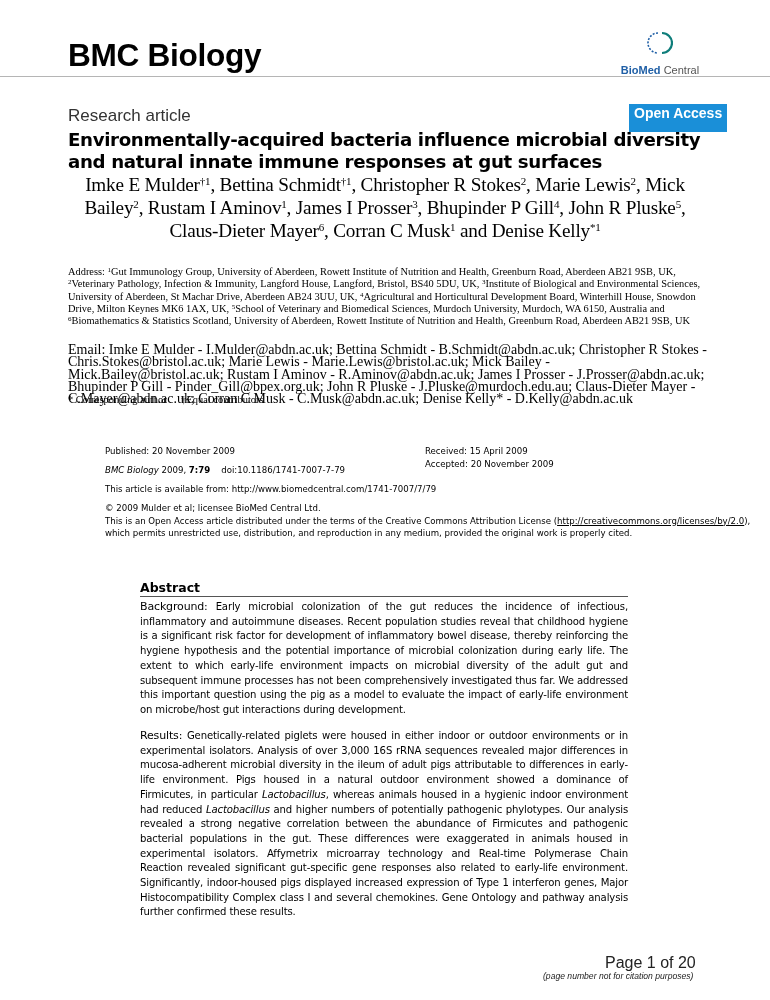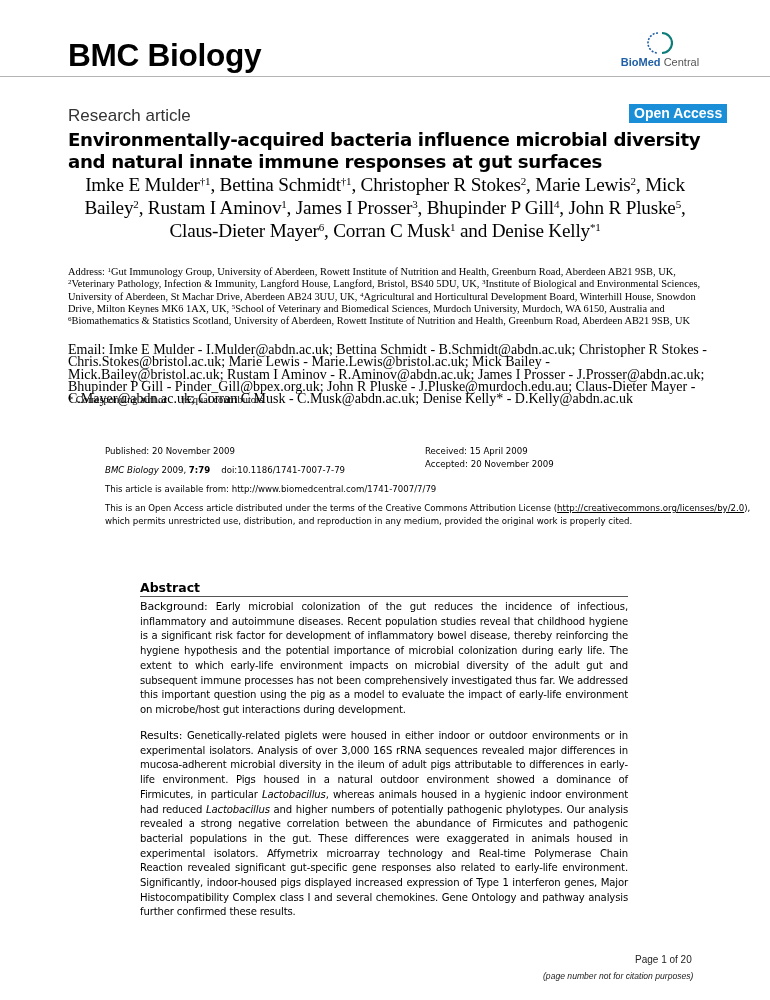--- a/index.html
+++ b/index.html
@@ -2,27 +2,27 @@
 <html><head>
   <meta charset="utf-8">
   <style>
     html, body { margin:0; padding:0; background:#ffffff; }
     body { width:770px; height:1000px; position:relative; overflow:hidden; color:#000; font-family:"Liberation Sans", sans-serif; }
     .abs { position:absolute; }
 
     .journal-title { left:68px; top:38px; font-family:"Liberation Sans", sans-serif; font-weight:bold; font-size:31px; letter-spacing:-0.3px; transform:scaleX(1.02); transform-origin:left; }
     .logo { left:610px; top:30px; width:100px; text-align:center; }
     .logo svg { display:block; margin:0 auto; }
-    .logo-text { font-size:11px; color:#1f5fa6; margin-top:0px; }
+    .logo-text { font-size:11px; color:#1f5fa6; margin-top:8px; }
     .logo-text b { font-weight:bold; }
     .logo-text span.c { color:#555; font-weight:normal; }
     .top-rule { left:0; top:76px; width:770px; height:1px; background:#b5b5b5; }
 
     .article-type { left:68px; top:106px; font-size:17px; color:#333; }
-    .open-access { left:629px; top:104px; background:#1a8fd8; color:#fff; font-weight:bold; font-size:14px; padding:1px 5px 2px 5px; }
+    .open-access { left:629px; top:104px; background:#1a8fd8; color:#fff; font-weight:bold; font-size:14px; padding:1px 5px 11px 5px; }
 
     .title { left:68px; top:129px; width:640px; font-family:"DejaVu Sans", sans-serif; font-weight:bold; font-size:18.2px; line-height:22px; letter-spacing:-0.35px; }
     .authors { left:60px; top:173px; width:650px; font-family:"Liberation Serif", serif; font-size:19.2px; line-height:23px; letter-spacing:-0.2px;text-align:center; }
     .authors sup { font-size:11px; vertical-align:6px; line-height:0; }
 
     .address { left:68px; top:266px; width:640px; font-family:"Liberation Serif", serif; font-size:10.4px; line-height:12.3px; }
     .address sup, .email sup { font-size:7px; vertical-align:3px; line-height:0; }
     .email { left:68px; top:344px; width:640px; font-family:Liberation Serif, serif; font-size:14px; line-height:12.3px; }
     .footnote { left:68px; top:394px; font-family:"Liberation Serif", serif; font-size:10.4px; }
     .footnote span { margin-right:12px;margin-top:28px; }
@@ -37,21 +37,21 @@
     .copyright { left:68px; top:502px; width:660px; line-height:12.5px; }
     .license-link { text-decoration:underline; color:#000;margin-top:28px; }
 
     .abstract-head { left:140px; top:580px; font-family:"DejaVu Sans", sans-serif; font-weight:bold; font-size:12.5px; }
     .abstract-rule { left:140px; top:596px; width:488px; height:1px; background:#555; }
     .abstract-para { left:140px; width:488px; font-family:"DejaVu Sans", sans-serif; font-size:10.1px; line-height:14.7px; text-align:justify; letter-spacing:-0.15px; }
     .abstract-para b { font-weight:normal; font-size:11px; }
     .bg { top:600px; }
     .res { top:729px; }
 
-    .page-num { left:605px; top:954px; font-family:"Liberation Sans", sans-serif; font-size:10px; color:#222;margin-left:30px; }
+    .page-num { left:605px; top:954px; font-family:"Liberation Sans", sans-serif; font-size:16px; color:#222; }
     .page-note { left:543px; top:971px; font-family:"Liberation Sans", sans-serif; font-style:italic; font-size:8.6px; color:#222; }
   </style>
 </head>
 <body>
 
 <div class="abs journal-title">BMC Biology</div>
 
 <div class="abs logo">
   <svg width="26" height="26" viewBox="0 0 26 26">
     <path d="M11 3 A10 10 0 0 0 11 23" fill="none" stroke="#1f5fa6" stroke-width="1.6" stroke-dasharray="2 1.5"></path>
@@ -76,20 +76,21 @@
 </div>
 
 <div class="abs pubinfo published">Published: 20 November 2009</div>
 <div class="abs pubinfo received">Received: 15 April 2009</div>
 <div class="abs pubinfo accepted">Accepted: 20 November 2009</div>
 <div class="abs pubinfo citation">
   <i>BMC Biology</i><span> 2009, </span><b>7:79</b>&nbsp;&nbsp;&nbsp;&nbsp;<span>doi:10.1186/1741-7007-7-79</span>
 </div>
 <div class="abs pubinfo available">This article is available from: http://www.biomedcentral.com/1741-7007/7/79</div>
 <div class="abs pubinfo copyright">
+  <div>© 2009 Mulder et al; licensee BioMed Central Ltd.</div>
   <div><span>This is an Open Access article distributed under the terms of the Creative Commons Attribution License (</span><a class="license-link">http://creativecommons.org/licenses/by/2.0</a><span>), which permits unrestricted use, distribution, and reproduction in any medium, provided the original work is properly cited.</span></div>
 </div>
 
 <div class="abs abstract-head">Abstract</div>
 <div class="abs abstract-rule"></div>
 <div class="abs abstract-para bg">
   <b>Background:</b><span> Early microbial colonization of the gut reduces the incidence of infectious, inflammatory and autoimmune diseases. Recent population studies reveal that childhood hygiene is a significant risk factor for development of inflammatory bowel disease, thereby reinforcing the hygiene hypothesis and the potential importance of microbial colonization during early life. The extent to which early-life environment impacts on microbial diversity of the adult gut and subsequent immune processes has not been comprehensively investigated thus far. We addressed this important question using the pig as a model to evaluate the impact of early-life environment on microbe/host gut interactions during development.</span>
 </div>
 <div class="abs abstract-para res">
   <b>Results:</b><span> Genetically-related piglets were housed in either indoor or outdoor environments or in experimental isolators. Analysis of over 3,000 16S rRNA sequences revealed major differences in mucosa-adherent microbial diversity in the ileum of adult pigs attributable to differences in early-life environment. Pigs housed in a natural outdoor environment showed a dominance of Firmicutes, in particular </span><i>Lactobacillus</i><span>, whereas animals housed in a hygienic indoor environment had reduced </span><i>Lactobacillus</i><span> and higher numbers of potentially pathogenic phylotypes. Our analysis revealed a strong negative correlation between the abundance of Firmicutes and pathogenic bacterial populations in the gut. These differences were exaggerated in animals housed in experimental isolators. Affymetrix microarray technology and Real-time Polymerase Chain Reaction revealed significant gut-specific gene responses also related to early-life environment. Significantly, indoor-housed pigs displayed increased expression of Type 1 interferon genes, Major Histocompatibility Complex class I and several chemokines. Gene Ontology and pathway analysis further confirmed these results.</span>

